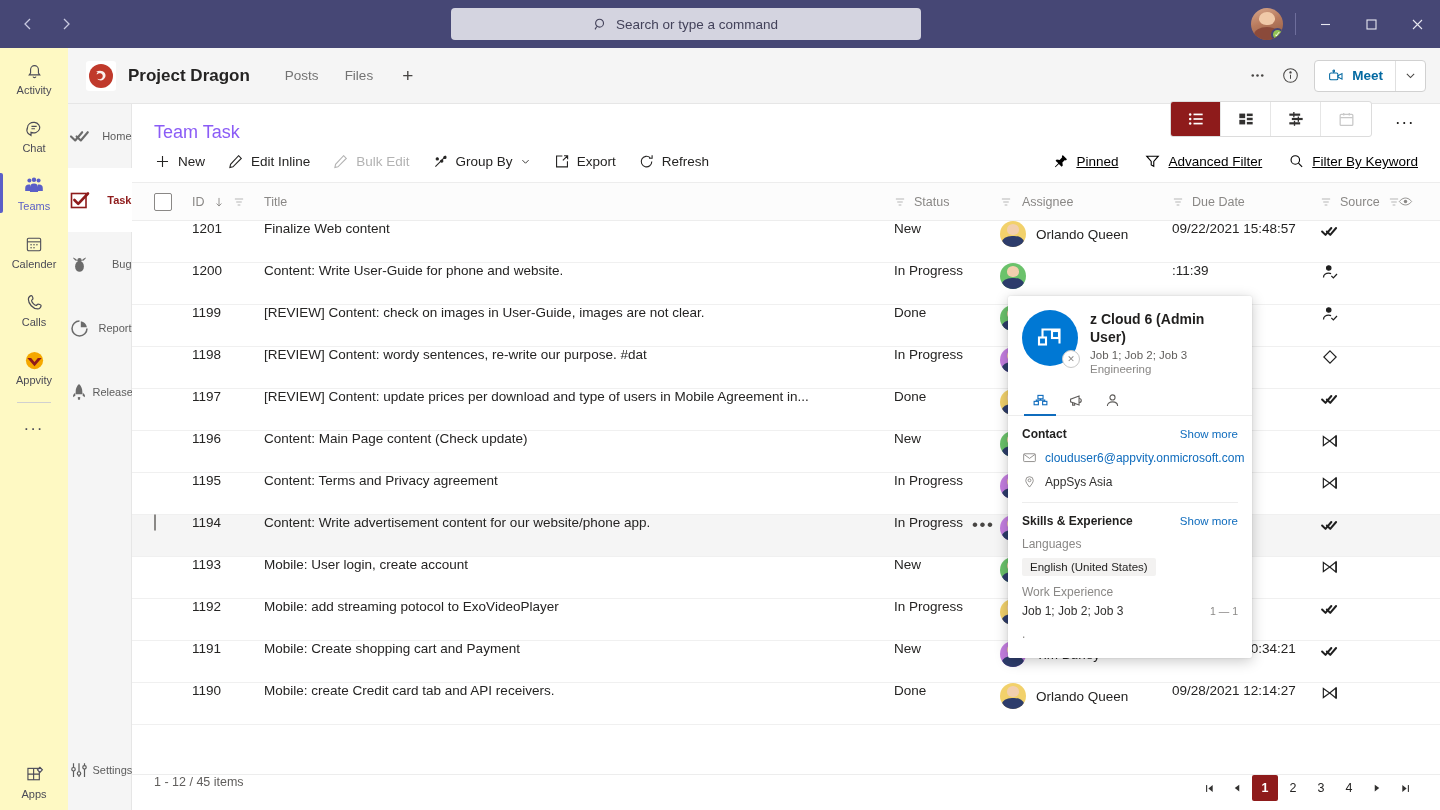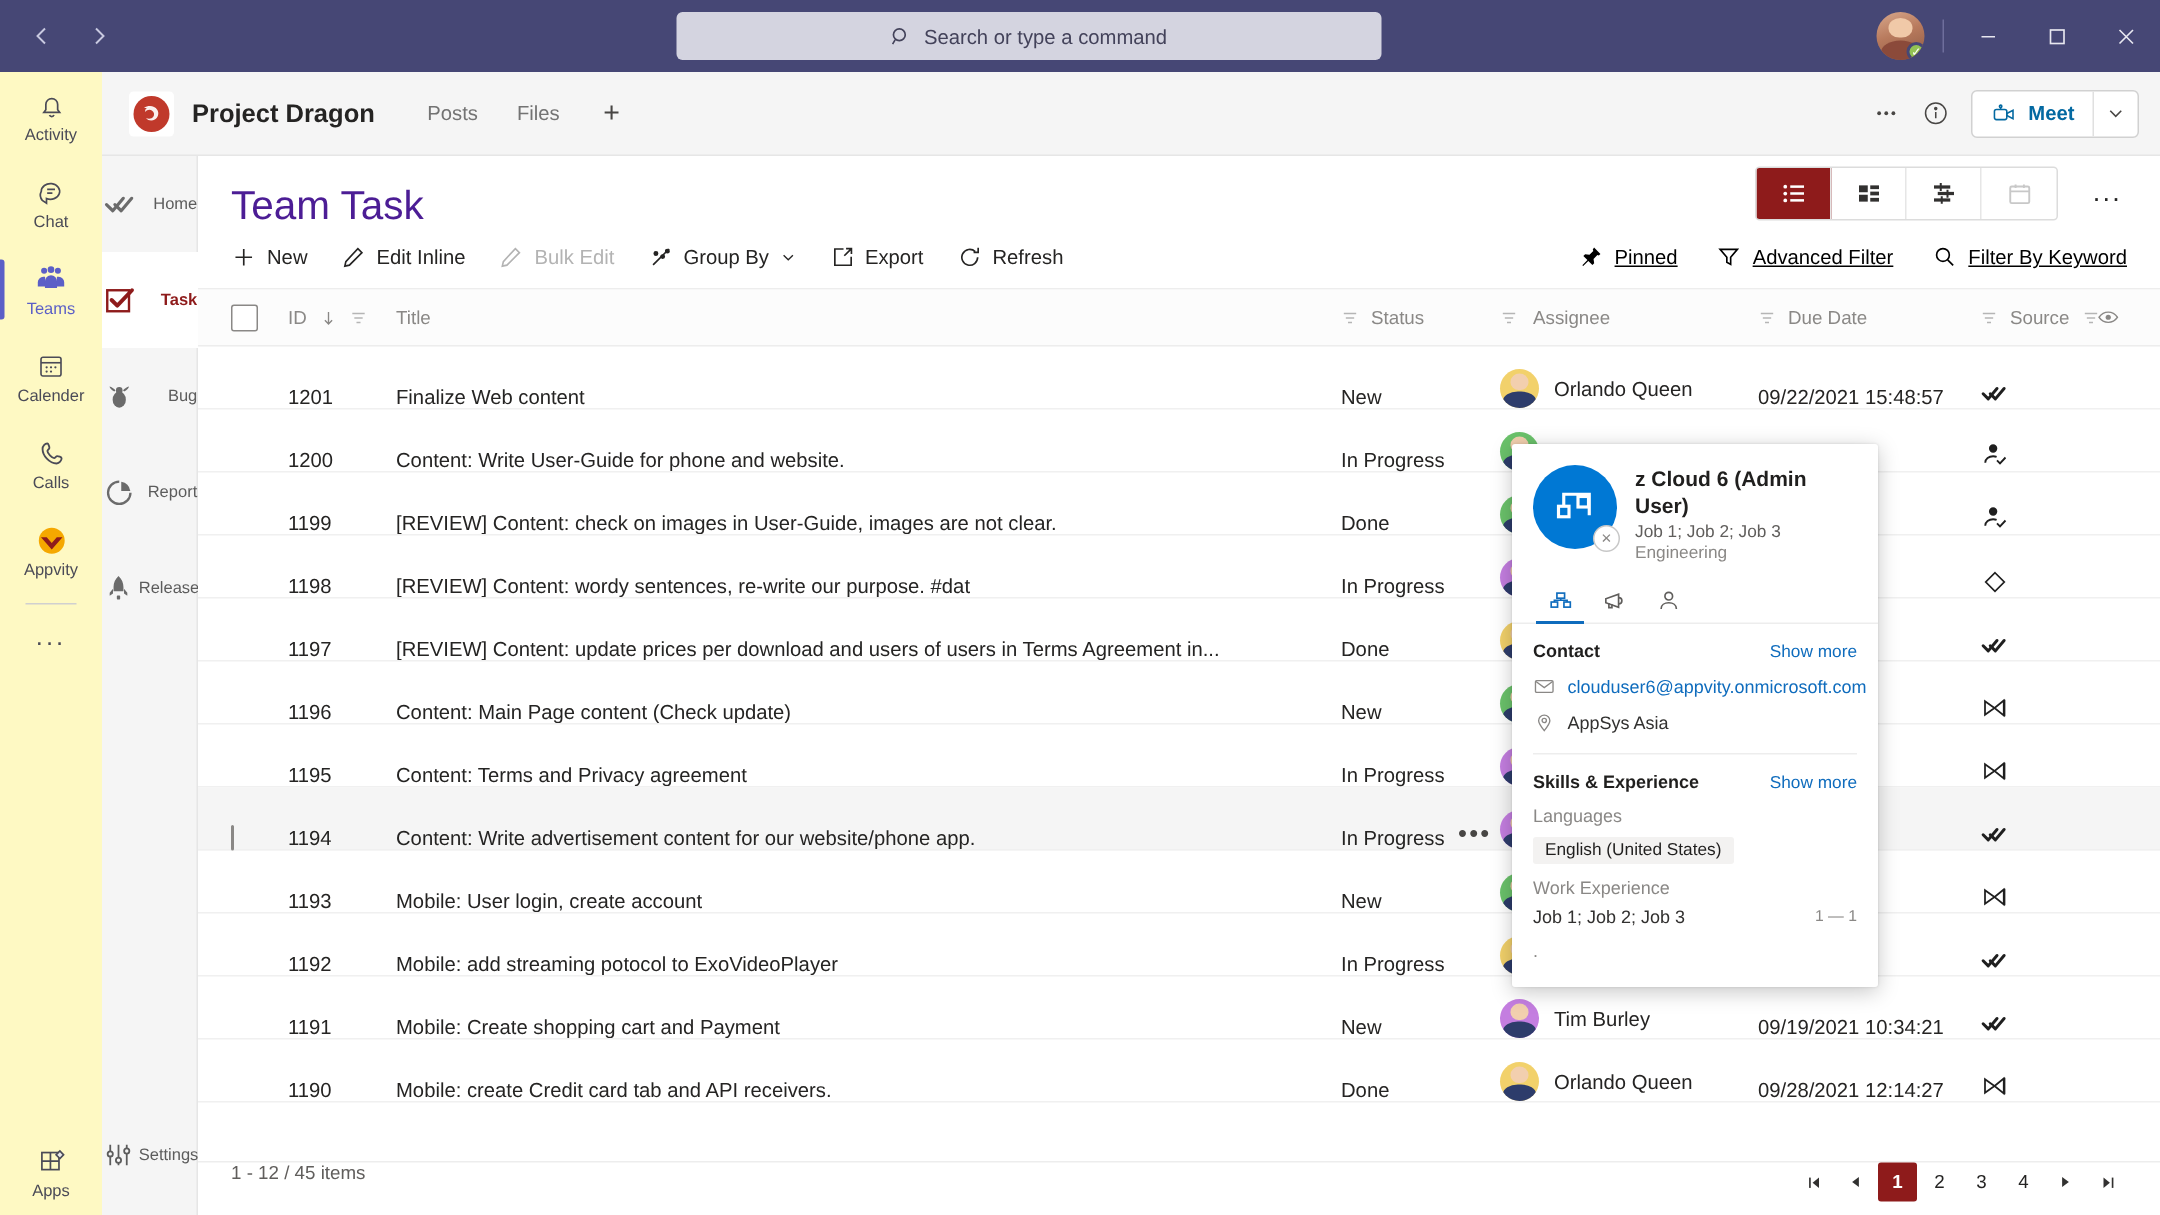--- a/index.html
+++ b/index.html
@@ -122,21 +122,21 @@
   }
   .sub-item.active { background: #ffffff; color: #8e1b1b; font-weight: 600; }
   .sub-bottom { margin-top: auto; width: 64px; padding-bottom: 8px; }
 
   
   .main {
     position: absolute; top: 104px; left: 132px; width: 1308px; height: 706px;
     background: #ffffff; display: flex; flex-direction: column;
   }
   .page-head { padding: 18px 22px 0 22px; }
-  .page-title { font-size: 27px; color: #4c1d95; font-weight: 400; }
+  .page-title { font-size: 18px; color: #8b5cf6; font-weight: 400; }
 
   .toolbar {
     display: flex; align-items: center; padding: 10px 22px 12px 22px;
     border-bottom: 1px solid #ededed; position: relative;
   }
   .tb-item {
     display: flex; align-items: center; gap: 7px; font-size: 13.5px;
     color: #252423; margin-right: 22px; cursor: pointer; white-space: nowrap;
   }
   .tb-item.disabled { color: #b3b3b3; cursor: default; }
@@ -173,21 +173,21 @@
   .c-title { width: 630px; }
   .c-status{ width: 106px; }
   .c-assign{ width: 172px; }
   .c-due   { width: 148px; }
   .c-source{ width: 78px; }
   .c-eye   { width: 40px; }
   .filter-ico { color: #b5b5b5; cursor: pointer; display: inline-flex; }
   .sort-ico { color: #8a8886; cursor: pointer; display: inline-flex; }
 
   .row {
-    display: flex; align-items: flex-end; height: 42px; padding-left: 22px;
+    display: flex; align-items: flex-start; height: 42px; padding-left: 22px;
     border-bottom: 1px solid #f0f0f0; font-size: 13.5px; color: #252423;
     position: relative; cursor: default;
   }
   .row.selected { background: #f5f5f5; }
   .row .c-title { white-space: nowrap; overflow: hidden; text-overflow: ellipsis; padding-right: 10px; }
   .chk {
     width: 18px; height: 18px; border: 1px solid #8a8886; border-radius: 2px; background: #fff;
     cursor: pointer;
   }
   .chk.hidden { visibility: hidden; }
@@ -792,21 +792,21 @@
                 <svg width="20" height="20" viewBox="0 0 24 24" fill="none" stroke="#1f1f1f" stroke-width="1.4">
                   <path d="M12 4.6 19.4 12 12 19.4 4.6 12z"></path>
                 </svg>
               </span>
             </div>
             <div class="c-eye"></div>
           </div>
           <div class="row">
             <div class="c-check"><span class="chk hidden"></span></div>
             <div class="c-id">1197</div>
-            <div class="c-title">[REVIEW] Content: update prices per download and users of users in Terms Agreement in...</div>
+            <div class="c-title">[REVIEW] Content: update prices per download and type of users in Mobile Agreement in...</div>
             <div class="c-status">Done</div>
             <div class="c-assign">
               <span class="av" style="background: rgb(242, 209, 107);"></span>
               <span></span>
             </div>
             <div class="c-due">:33:19</div>
             <div class="c-source">
               <span class="src-ico">
                 <svg width="20" height="20" viewBox="0 0 24 24" fill="none" stroke="#1f1f1f" stroke-width="2.4" stroke-linecap="round" stroke-linejoin="round">
                   <path d="M2.5 12.6 6.6 16.7 13.6 8.4"></path>

